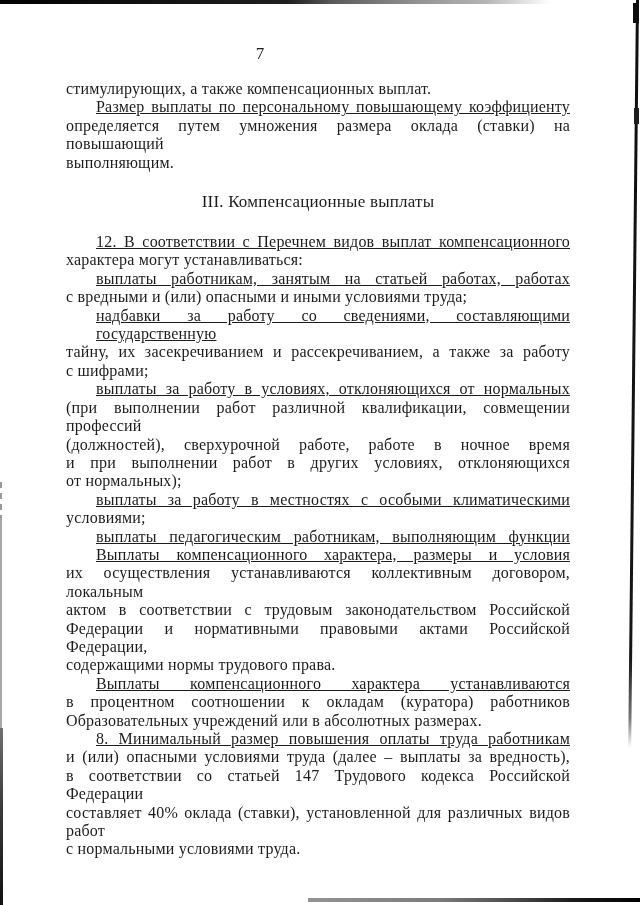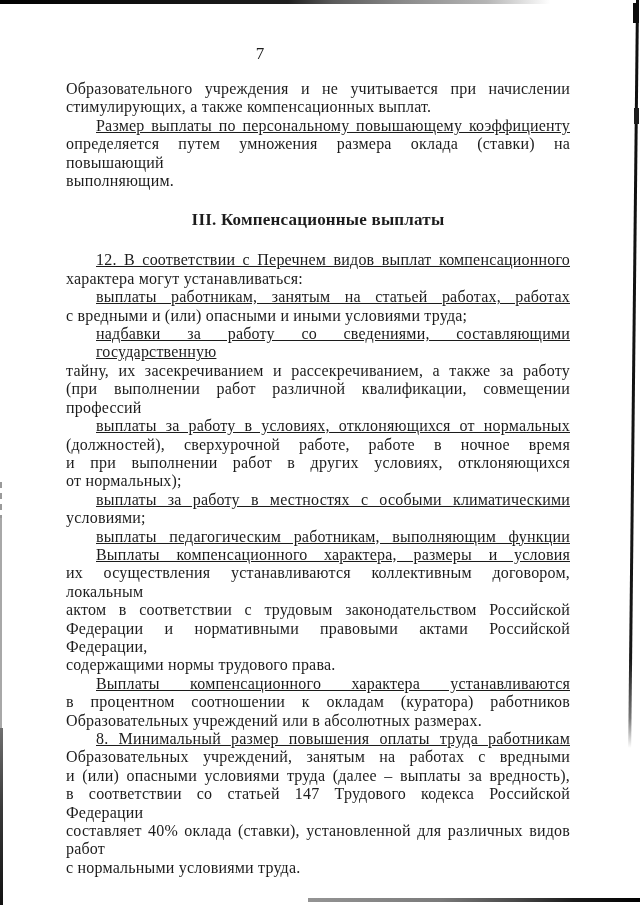--- a/index.html
+++ b/index.html
@@ -92,21 +92,21 @@
   }
   .para { margin: 0; }
   .line {
     text-align: justify;
     text-align-last: justify;
     white-space: normal;
   }
   .line.last { text-align-last: left; }
   .para.indent .line.first { padding-left: 30px; box-sizing: border-box; text-decoration: underline; }
   .para.heading {
-    font-weight: bold;
+    font-weight: normal;
     font-size: 17px;
     line-height: 20px;
     margin-top: 20px;
     margin-bottom: 21px;
   }
   .para.heading .line,
   .para.heading .line.last {
     text-align: center;
     text-align-last: center;
   }
@@ -122,21 +122,20 @@
   <div class="right-blob-2"></div>
   <div class="left-line-dashed"></div>
   <div class="left-line-gray"></div>
   <div class="left-line-dark"></div>
   <div class="bottom-bar"></div>
 
   <div class="page-number">7</div>
 
   <div class="document-body">
       <div class="para body">
-        <div class="line first">Образовательного учреждения и не учитывается при начислении</div>
         <div class="line last">стимулирующих, а также компенсационных выплат.</div>
       </div>
       <div class="para body indent">
         <div class="line first">Размер выплаты по персональному повышающему коэффициенту</div>
         <div class="line">определяется путем умножения размера оклада (ставки) на повышающий</div>
         <div class="line last">выполняющим.</div>
       </div>
       <div class="para heading">
         <div class="line last first">III. Компенсационные выплаты</div>
       </div>
@@ -144,24 +143,25 @@
         <div class="line first">12. В соответствии с Перечнем видов выплат компенсационного</div>
         <div class="line last">характера могут устанавливаться:</div>
       </div>
       <div class="para body indent">
         <div class="line first">выплаты работникам, занятым на статьей работах, работах</div>
         <div class="line last">с вредными и (или) опасными и иными условиями труда;</div>
       </div>
       <div class="para body indent">
         <div class="line first">надбавки за работу со сведениями, составляющими государственную</div>
         <div class="line">тайну, их засекречиванием и рассекречиванием, а также за работу</div>
+        <div class="line last">с шифрами;</div>
       </div>
       <div class="para body indent">
+        <div class="line first">выплаты за работу в условиях, отклоняющихся от нормальных</div>
         <div class="line">(при выполнении работ различной квалификации, совмещении профессий</div>
-        <div class="line first">выплаты за работу в условиях, отклоняющихся от нормальных</div>
         <div class="line">(должностей), сверхурочной работе, работе в ночное время</div>
         <div class="line">и при выполнении работ в других условиях, отклоняющихся</div>
         <div class="line last">от нормальных);</div>
       </div>
       <div class="para body indent">
         <div class="line first">выплаты за работу в местностях с особыми климатическими</div>
         <div class="line last">условиями;</div>
       </div>
       <div class="para body indent">
         <div class="line first">выплаты педагогическим работникам, выполняющим функции</div>
@@ -173,20 +173,19 @@
         <div class="line">Федерации и нормативными правовыми актами Российской Федерации,</div>
         <div class="line last">содержащими нормы трудового права.</div>
       </div>
       <div class="para body indent">
         <div class="line first">Выплаты компенсационного характера устанавливаются</div>
         <div class="line">в процентном соотношении к окладам (куратора) работников</div>
         <div class="line last">Образовательных учреждений или в абсолютных размерах.</div>
       </div>
       <div class="para body indent">
         <div class="line first">8. Минимальный размер повышения оплаты труда работникам</div>
-        <div class="line">Образовательных учреждений, занятым на работах с вредными</div>
         <div class="line">и (или) опасными условиями труда (далее – выплаты за вредность),</div>
         <div class="line">в соответствии со статьей 147 Трудового кодекса Российской Федерации</div>
         <div class="line">составляет 40% оклада (ставки), установленной для различных видов работ</div>
         <div class="line last">с нормальными условиями труда.</div>
       </div>
     </div>
 </div>
 
 </body></html>

